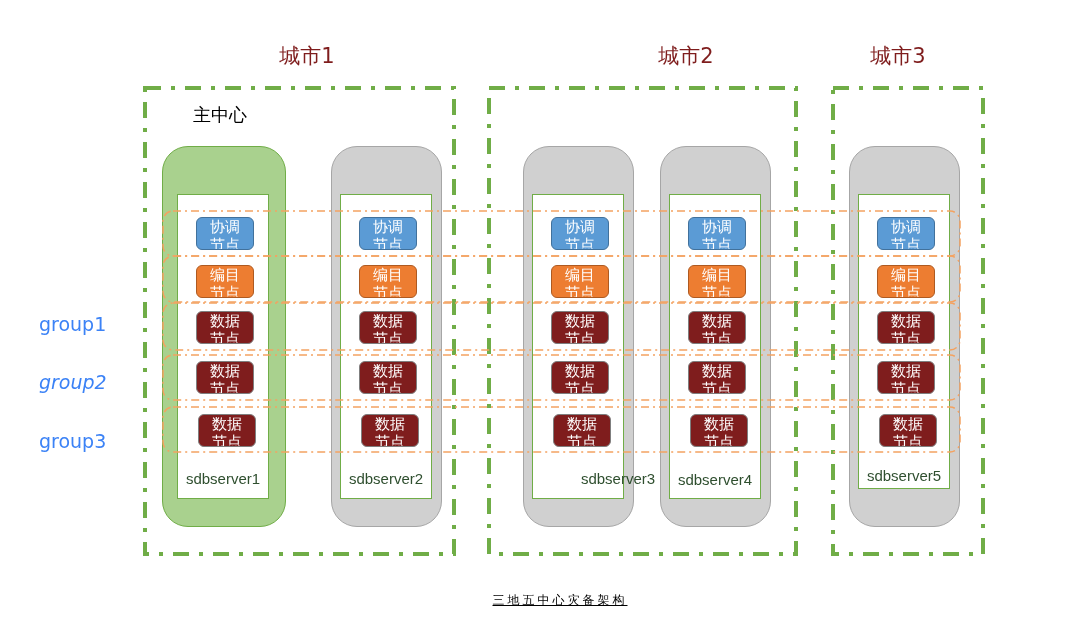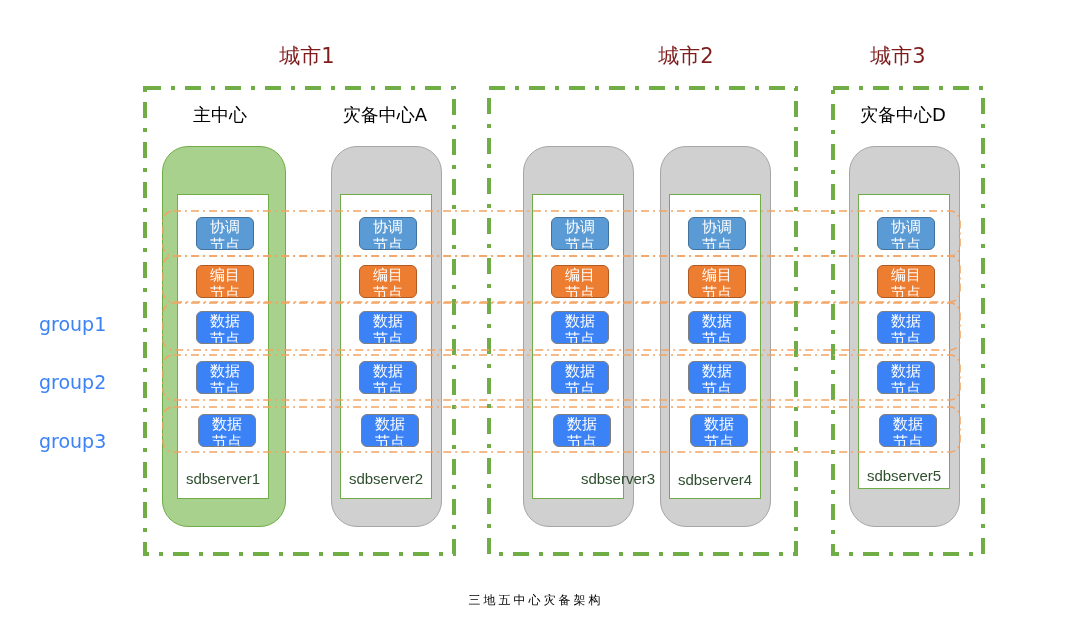--- a/index.html
+++ b/index.html
@@ -13,21 +13,21 @@
   .server-outer.primary { background: #a9d18e; border: 1px solid #70ad47; }
   .server-outer.backup { background: #d0d0d0; border: 1px solid #a6a6a6; }
   .server-inner { background: #ffffff; border: 1.5px solid #70ad47; box-sizing: border-box; }
   .server-name { color: #2f4f2f; font-weight: normal; font-size: 15px; white-space: nowrap;
                  transform: translateX(-50%); font-family: "Liberation Sans", "DejaVu Sans", sans-serif; }
   .node { width: 58px; height: 33px; border-radius: 6px; box-sizing: border-box;
           color: #ffffff; font-size: 15px; line-height: 18px; text-align: center;
           overflow: hidden; padding-top: 0; }
   .node.coord { background: #5b9bd5; border: 1px solid #41719c; }
   .node.catalog { background: #ed7d31; border: 1px solid #ae5a21; }
-  .node.data { background: #3b82f6; border: 1px solid #7f7f7f; }
+  .node.data { background: #7f1d1d; border: 1px solid #7f7f7f; }
   .node span { display: block; }
   .group-label { color: #3b82f6; font-size: 19px; white-space: nowrap; }
   .caption { color: #000; font-size: 12px; letter-spacing: 3px; white-space: nowrap;
              transform: translateX(-50%); font-family: "DejaVu Serif", "Liberation Serif", serif; }
   svg.overlay { position: absolute; left: 0; top: 0; pointer-events: none; }
 </style>
 </head>
 <body>
 
 <div id="diagram">
@@ -36,23 +36,21 @@
     <rect x="145" y="88" width="309" height="466" fill="none" stroke="#70ad47" stroke-width="4" stroke-dasharray="16,10,4,10"></rect>
     <rect x="489" y="88" width="307" height="466" fill="none" stroke="#70ad47" stroke-width="4" stroke-dasharray="16,10,4,10"></rect>
     <rect x="833" y="88" width="150" height="466" fill="none" stroke="#70ad47" stroke-width="4" stroke-dasharray="16,10,4,10"></rect>
   </svg>
 
   <div class="abs city-label" style="left:307px; top:42px;">城市1</div>
   <div class="abs city-label" style="left:648px; top:42px;margin-left:38px;">城市2</div>
   <div class="abs city-label" style="left:898px; top:42px;text-align:right;">城市3</div>
 
   <div class="abs center-label" style="left:220px; top:103px;">主中心</div>
-  <div class="abs center-label" style="left:385px; top:103px;">灾备中心A</div>
   <div class="abs center-label" style="left:579px; top:117px;margin-top:42px;">灾备中心B</div>
-  <div class="abs center-label" style="left:903px; top:103px;">灾备中心D</div>
 
   <div id="servers">
       <div class="abs server-outer primary" style="left: 162px; top: 146px; width: 124px; height: 381px;"></div>
       <div class="abs server-inner" style="left: 177px; top: 194px; width: 92px; height: 305px;"></div>
       <div class="abs node coord" style="left: 196px; top: 217px;">
         <span>协调</span>
         <span>节点</span>
       </div>
       <div class="abs node catalog" style="left: 196px; top: 265px;">
         <span>编目</span>
@@ -167,17 +165,17 @@
 
   <svg class="overlay" width="1071" height="635" id="group-svg">
       <rect x="163" y="211" width="797" height="45" rx="10" fill="none" stroke="#f4a261" stroke-width="1.5" stroke-dasharray="8,4,2,4"></rect>
       <rect x="163" y="256" width="797" height="46" rx="10" fill="none" stroke="#f4a261" stroke-width="1.5" stroke-dasharray="8,4,2,4"></rect>
       <rect x="163" y="303" width="797" height="47" rx="10" fill="none" stroke="#f4a261" stroke-width="1.5" stroke-dasharray="8,4,2,4"></rect>
       <rect x="163" y="355" width="797" height="45" rx="10" fill="none" stroke="#f4a261" stroke-width="1.5" stroke-dasharray="8,4,2,4"></rect>
       <rect x="163" y="407" width="797" height="45" rx="10" fill="none" stroke="#f4a261" stroke-width="1.5" stroke-dasharray="8,4,2,4"></rect>
     </svg>
 
   <div class="abs group-label" style="left:39px; top:313px;">group1</div>
-  <div class="abs group-label" style="left:39px; top:371px;">group2</div>
+  <div class="abs group-label" style="left:39px; top:371px;font-style:italic;">group2</div>
   <div class="abs group-label" style="left:39px; top:430px;text-align:right;">group3</div>
 
-  <div class="abs caption" style="left:536px; top:592px;">三地五中心灾备架构</div>
+  <div class="abs caption" style="left:560px; top:592px;text-decoration:underline;">三地五中心灾备架构</div>
 </div>
 
 </body></html>

